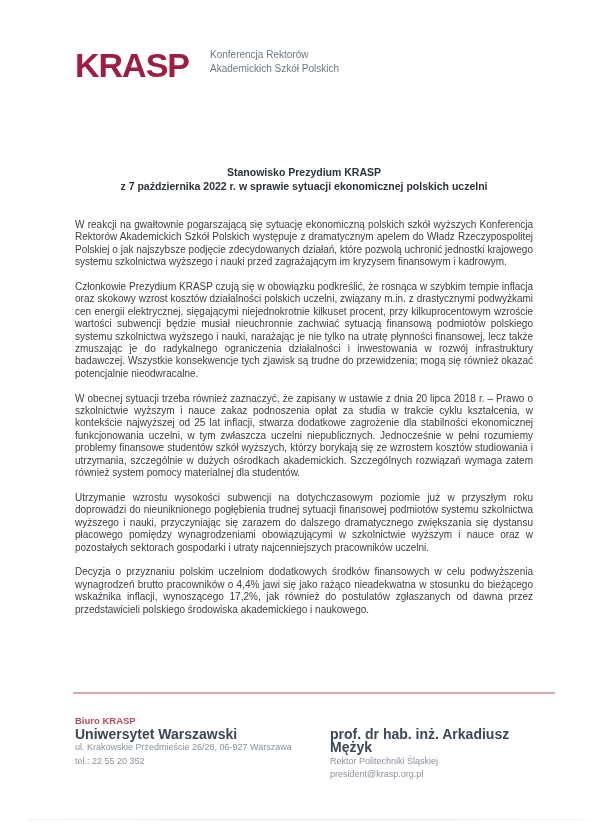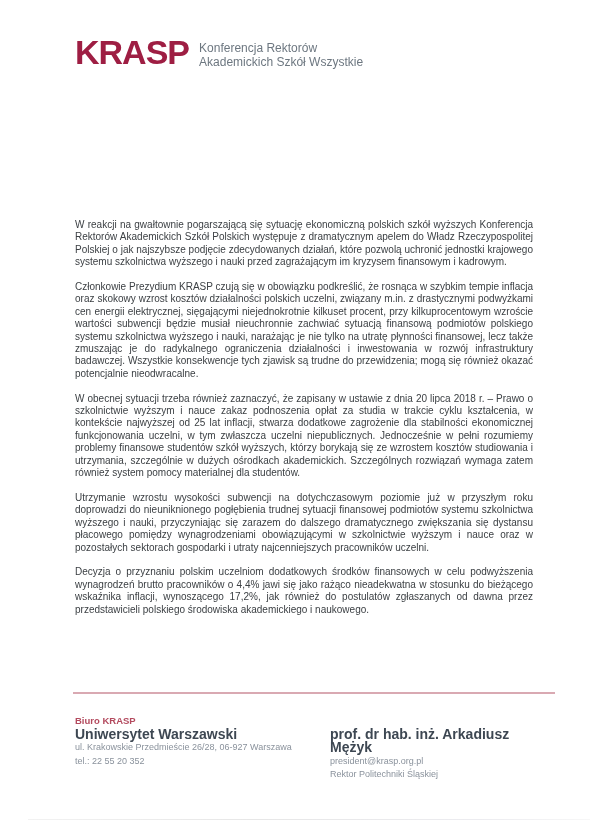--- a/index.html
+++ b/index.html
@@ -4,27 +4,27 @@
 <style>
   html,body{margin:0;padding:0;background:#ffffff;}
   .page{
     position:relative;
     width:603px;height:837px;
     background:#ffffff;
     font-family:"Liberation Sans","DejaVu Sans",sans-serif;
     overflow:hidden;
   }
   
-  .logo-row{position:absolute;left:75px;top:35px;display:flex;align-items:flex-end;}
+  .logo-row{position:absolute;left:75px;top:48px;display:flex;align-items:flex-start;}
   .logo-word{
     font-size:34px;font-weight:bold;letter-spacing:-1px;
     color:#9e1e43;line-height:34px;
   }
   .logo-tagline{
-    margin-left:10px;font-size:12px;line-height:14px;color:#6d7780;
+    margin-left:21px;font-size:10px;line-height:14px;color:#6d7780;
   }
   
   .doc-header{
     position:absolute;left:75px;top:124px;width:458px;
     text-align:center;color:#3d4349;font-size:10px;line-height:14px;
   }
   .doc-title{
     position:absolute;left:60px;top:165px;width:488px;
     text-align:center;color:#2e3338;font-size:10.5px;font-weight:bold;line-height:14px;
   }
@@ -55,45 +55,49 @@
 </style>
 </head>
 <body>
 
 <div class="page">
 
   <div class="logo-row">
     <div class="logo-word">KRASP</div>
     <div class="logo-tagline">
       <div>Konferencja Rektorów</div>
-      <div>Akademickich Szkół Wszystkie</div>
+      <div>Akademickich Szkół Polskich</div>
     </div>
   </div>
 
 
+  <div class="doc-title">
+    <div>Stanowisko Prezydium KRASP</div>
+    <div>z 7 października 2022 r. w sprawie sytuacji ekonomicznej polskich uczelni</div>
+  </div>
 
   <div class="body-text">
     <p>W reakcji na gwałtownie pogarszającą się sytuację ekonomiczną polskich szkół wyższych Konferencja Rektorów Akademickich Szkół Polskich występuje z dramatycznym apelem do Władz Rzeczypospolitej Polskiej o jak najszybsze podjęcie zdecydowanych działań, które pozwolą uchronić jednostki krajowego systemu szkolnictwa wyższego i nauki przed zagrażającym im kryzysem finansowym i kadrowym.</p>
     <p>Członkowie Prezydium KRASP czują się w obowiązku podkreślić, że rosnąca w szybkim tempie inflacja oraz skokowy wzrost kosztów działalności polskich uczelni, związany m.in. z drastycznymi podwyżkami cen energii elektrycznej, sięgającymi niejednokrotnie kilkuset procent, przy kilkuprocentowym wzroście wartości subwencji będzie musiał nieuchronnie zachwiać sytuacją finansową podmiotów polskiego systemu szkolnictwa wyższego i nauki, narażając je nie tylko na utratę płynności finansowej, lecz także zmuszając je do radykalnego ograniczenia działalności i inwestowania w rozwój infrastruktury badawczej. Wszystkie konsekwencje tych zjawisk są trudne do przewidzenia; mogą się również okazać potencjalnie nieodwracalne.</p>
     <p>W obecnej sytuacji trzeba również zaznaczyć, że zapisany w ustawie z dnia 20 lipca 2018 r. – Prawo o szkolnictwie wyższym i nauce zakaz podnoszenia opłat za studia w trakcie cyklu kształcenia, w kontekście najwyższej od 25 lat inflacji, stwarza dodatkowe zagrożenie dla stabilności ekonomicznej funkcjonowania uczelni, w tym zwłaszcza uczelni niepublicznych. Jednocześnie w pełni rozumiemy problemy finansowe studentów szkół wyższych, którzy borykają się ze wzrostem kosztów studiowania i utrzymania, szczególnie w dużych ośrodkach akademickich. Szczególnych rozwiązań wymaga zatem również system pomocy materialnej dla studentów.</p>
     <p>Utrzymanie wzrostu wysokości subwencji na dotychczasowym poziomie już w przyszłym roku doprowadzi do nieuniknionego pogłębienia trudnej sytuacji finansowej podmiotów systemu szkolnictwa wyższego i nauki, przyczyniając się zarazem do dalszego dramatycznego zwiększania się dystansu płacowego pomiędzy wynagrodzeniami obowiązującymi w&nbsp;szkolnictwie wyższym i nauce oraz w pozostałych sektorach gospodarki i utraty najcenniejszych pracowników uczelni.</p>
     <p>Decyzja o przyznaniu polskim uczelniom dodatkowych środków finansowych w celu podwyższenia wynagrodzeń brutto pracowników o 4,4% jawi się jako rażąco nieadekwatna w stosunku do bieżącego wskaźnika inflacji, wynoszącego 17,2%, jak również do postulatów zgłaszanych od dawna przez przedstawicieli polskiego środowiska akademickiego i naukowego.</p>
   </div>
 
   <div class="footer-divider"></div>
 
   <div class="footer">
     <div class="footer-col-left">
       <div class="footer-label">Biuro KRASP</div>
       <div class="footer-strong">Uniwersytet Warszawski</div>
       <div>ul. Krakowskie Przedmieście 26/28, 06-927 Warszawa</div>
       <div>tel.: 22 55 20 352</div>
     </div>
     <div class="footer-col-right">
       <div class="footer-strong">prof. dr hab. inż. Arkadiusz Mężyk</div>
+      <div>Rektor Politechniki Śląskiej</div>
       <div>president@krasp.org.pl</div>
-      <div>Rektor Politechniki Śląskiej</div>
     </div>
   </div>
 
   <div class="scan-line"></div>
 
 </div>
 
 </body></html>

